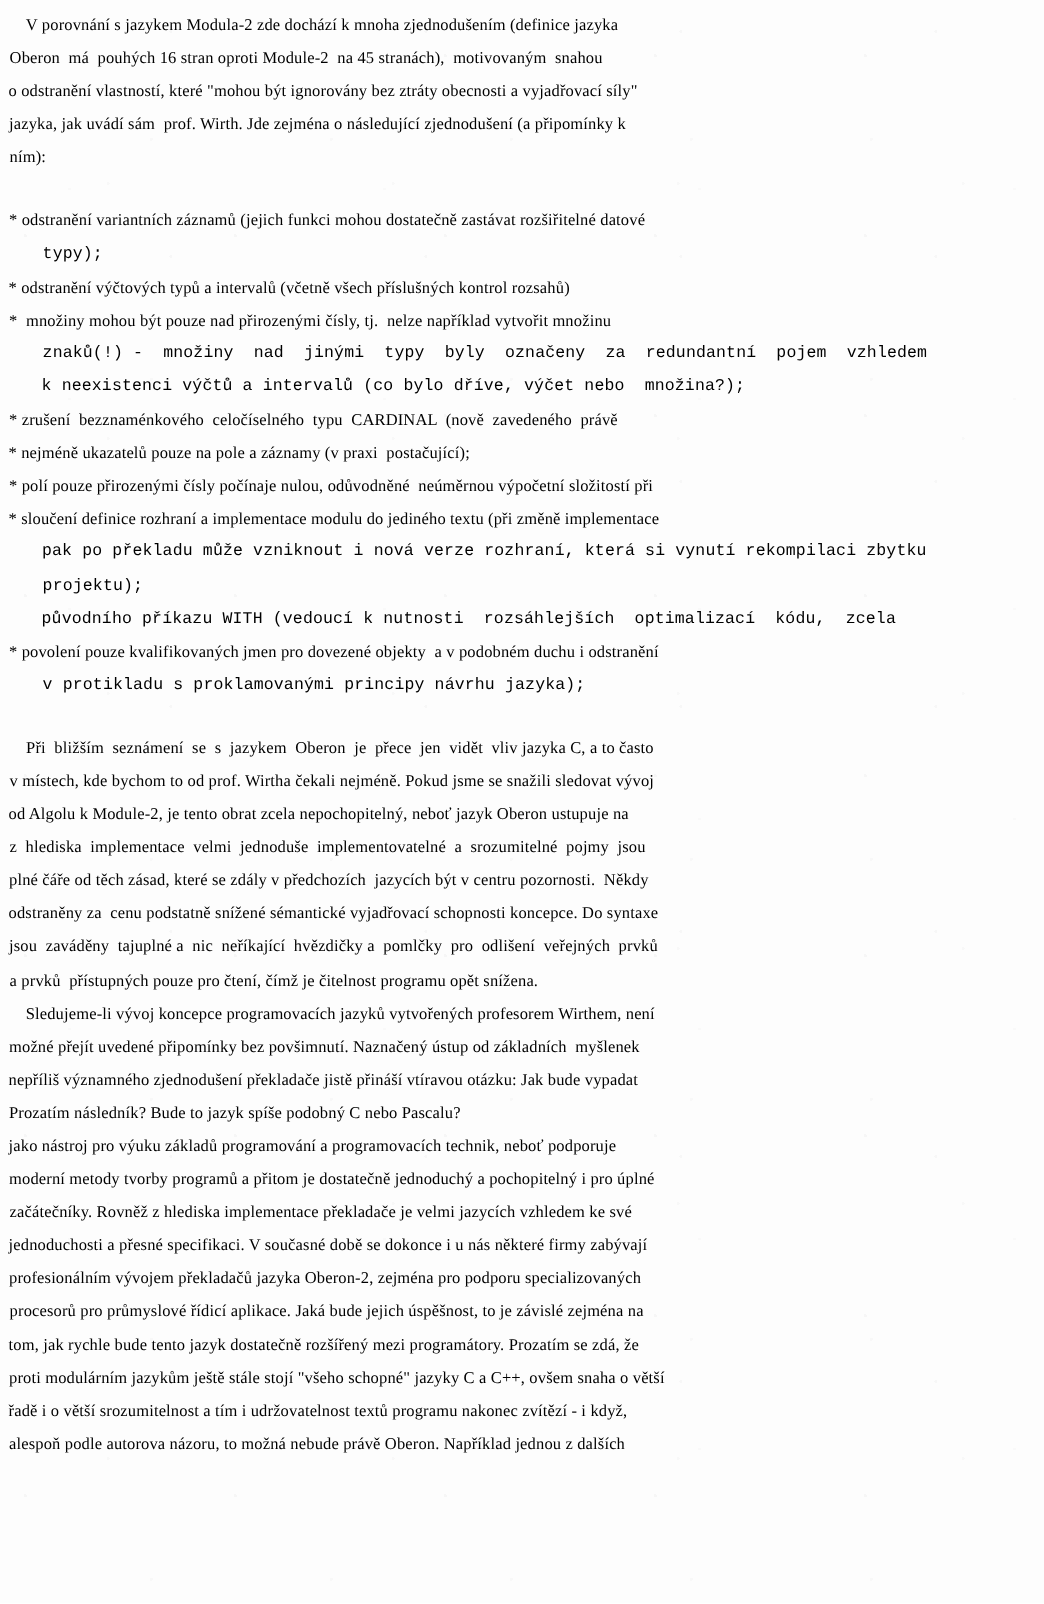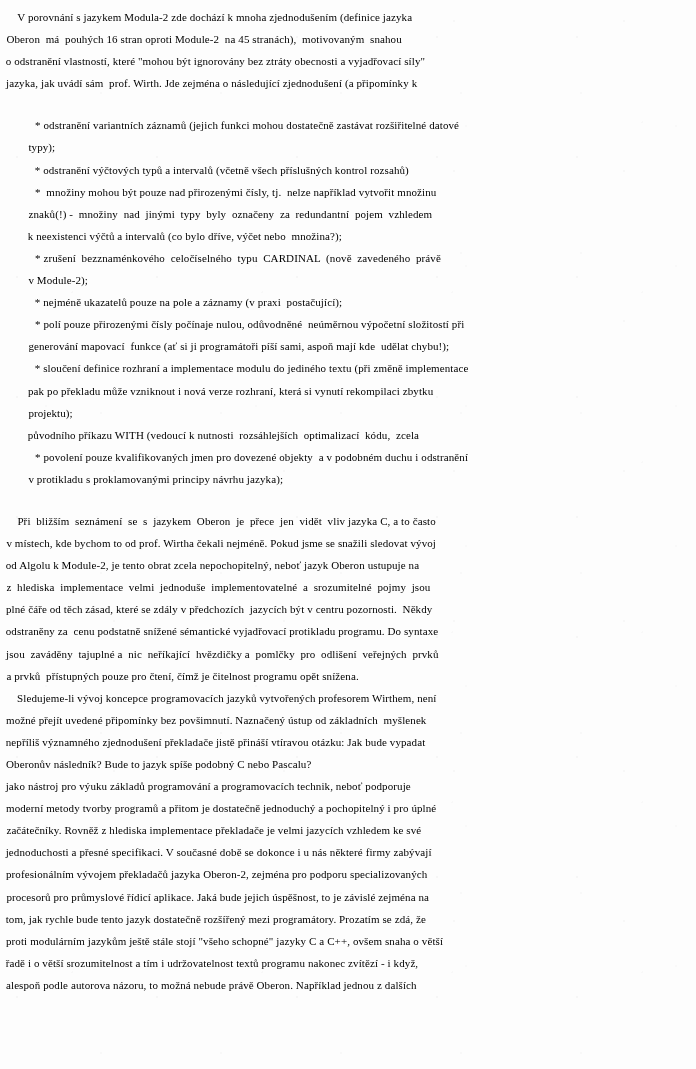--- a/index.html
+++ b/index.html
@@ -46,22 +46,22 @@
 
   
   .line {
     display: block;
     font-size: 11px;
     line-height: 22.1px;
     white-space: pre;
     letter-spacing: 0.1px;
     text-rendering: optimizeLegibility;
   }
-  .bullet-line { padding-left: 0; margin-left: 29px; }
-  .bullet-cont { padding-left: 22px; }
+  .bullet-line { padding-left: 0; }
+  .bullet-cont { padding-left: 22px; font-family: Liberation Mono, monospace; }
   .gap-md { height: 20px; }
 
   
   .w1 { transform: translateX(0px); }
   .w2 { transform: translateX(0.4px); }
   .w3 { transform: translateX(-0.3px); }
 
   .blur {
     filter: contrast(1.16) saturate(0);
   }
@@ -72,20 +72,21 @@
 <div id="page">
   <div class="scan-noise"></div>
 
   <div id="content" class="blur">
 
     <div>
       <span class="line w1">    V porovnání s jazykem Modula-2 zde dochází k mnoha zjednodušením (definice jazyka</span>
       <span class="line w2">Oberon  má  pouhých 16 stran oproti Module-2  na 45 stranách),  motivovaným  snahou</span>
       <span class="line w3">o odstranění vlastností, které "mohou být ignorovány bez ztráty obecnosti a vyjadřovací síly"</span>
       <span class="line w1">jazyka, jak uvádí sám  prof. Wirth. Jde zejména o následující zjednodušení (a připomínky k</span>
+      <span class="line w2">ním):</span>
     </div>
 
     <div class="gap-md"></div>
 
     <div>
 
       <div>
         <span class="line bullet-line w1">* odstranění variantních záznamů (jejich funkci mohou dostatečně zastávat rozšiřitelné datové</span>
         <span class="line bullet-cont w2">typy);</span>
       </div>
@@ -95,30 +96,28 @@
       </div>
 
       <div>
         <span class="line bullet-line w1">*  množiny mohou být pouze nad přirozenými čísly, tj.  nelze například vytvořit množinu</span>
         <span class="line bullet-cont w2">znaků(!) -  množiny  nad  jinými  typy  byly  označeny  za  redundantní  pojem  vzhledem</span>
         <span class="line bullet-cont w3">k neexistenci výčtů a intervalů (co bylo dříve, výčet nebo  množina?);</span>
       </div>
 
       <div>
         <span class="line bullet-line w1">* zrušení  bezznaménkového  celočíselného  typu  CARDINAL  (nově  zavedeného  právě</span>
-        <span class="line bullet-cont w2">v Module-2);</span>
       </div>
 
       <div>
         <span class="line bullet-line w3">* nejméně ukazatelů pouze na pole a záznamy (v praxi  postačující);</span>
       </div>
 
       <div>
         <span class="line bullet-line w1">* polí pouze přirozenými čísly počínaje nulou, odůvodněné  neúměrnou výpočetní složitostí při</span>
-        <span class="line bullet-cont w2">generování mapovací  funkce (ať si ji programátoři píší sami, aspoň mají kde  udělat chybu!);</span>
       </div>
 
       <div>
         <span class="line bullet-line w3">* sloučení definice rozhraní a implementace modulu do jediného textu (při změně implementace</span>
         <span class="line bullet-cont w1">pak po překladu může vzniknout i nová verze rozhraní, která si vynutí rekompilaci zbytku</span>
         <span class="line bullet-cont w2">projektu);</span>
       </div>
 
       <div>
         <span class="line bullet-cont w3">původního příkazu WITH (vedoucí k nutnosti  rozsáhlejších  optimalizací  kódu,  zcela</span>
@@ -129,30 +128,30 @@
     </div>
 
     <div class="gap-md"></div>
 
     <div>
       <span class="line w1">    Při  bližším  seznámení  se  s  jazykem  Oberon  je  přece  jen  vidět  vliv jazyka C, a to často</span>
       <span class="line w2">v místech, kde bychom to od prof. Wirtha čekali nejméně. Pokud jsme se snažili sledovat vývoj</span>
       <span class="line w3">od Algolu k Module-2, je tento obrat zcela nepochopitelný, neboť jazyk Oberon ustupuje na</span>
       <span class="line w2">z  hlediska  implementace  velmi  jednoduše  implementovatelné  a  srozumitelné  pojmy  jsou</span>
       <span class="line w1">plné čáře od těch zásad, které se zdály v předchozích  jazycích být v centru pozornosti.  Někdy</span>
-      <span class="line w3">odstraněny za  cenu podstatně snížené sémantické vyjadřovací protikladu programu. Do syntaxe</span>
+      <span class="line w3">odstraněny za  cenu podstatně snížené sémantické vyjadřovací schopnosti koncepce. Do syntaxe</span>
       <span class="line w1">jsou  zaváděny  tajuplné a  nic  neříkající  hvězdičky a  pomlčky  pro  odlišení  veřejných  prvků</span>
       <span class="line w2">a prvků  přístupných pouze pro čtení, čímž je čitelnost programu opět snížena.</span>
     </div>
 
     <div>
       <span class="line w3">    Sledujeme-li vývoj koncepce programovacích jazyků vytvořených profesorem Wirthem, není</span>
       <span class="line w1">možné přejít uvedené připomínky bez povšimnutí. Naznačený ústup od základních  myšlenek</span>
       <span class="line w3">nepříliš významného zjednodušení překladače jistě přináší vtíravou otázku: Jak bude vypadat</span>
-      <span class="line w1">Oberonův následník? Bude to jazyk spíše podobný C nebo Pascalu?</span>
+      <span class="line w1">Prozatím následník? Bude to jazyk spíše podobný C nebo Pascalu?</span>
     </div>
 
     <div>
       <span class="line w3">jako nástroj pro výuku základů programování a programovacích technik, neboť podporuje</span>
       <span class="line w1">moderní metody tvorby programů a přitom je dostatečně jednoduchý a pochopitelný i pro úplné</span>
       <span class="line w2">začátečníky. Rovněž z hlediska implementace překladače je velmi jazycích vzhledem ke své</span>
       <span class="line w3">jednoduchosti a přesné specifikaci. V současné době se dokonce i u nás některé firmy zabývají</span>
       <span class="line w1">profesionálním vývojem překladačů jazyka Oberon-2, zejména pro podporu specializovaných</span>
       <span class="line w2">procesorů pro průmyslové řídicí aplikace. Jaká bude jejich úspěšnost, to je závislé zejména na</span>
       <span class="line w3">tom, jak rychle bude tento jazyk dostatečně rozšířený mezi programátory. Prozatím se zdá, že</span>

